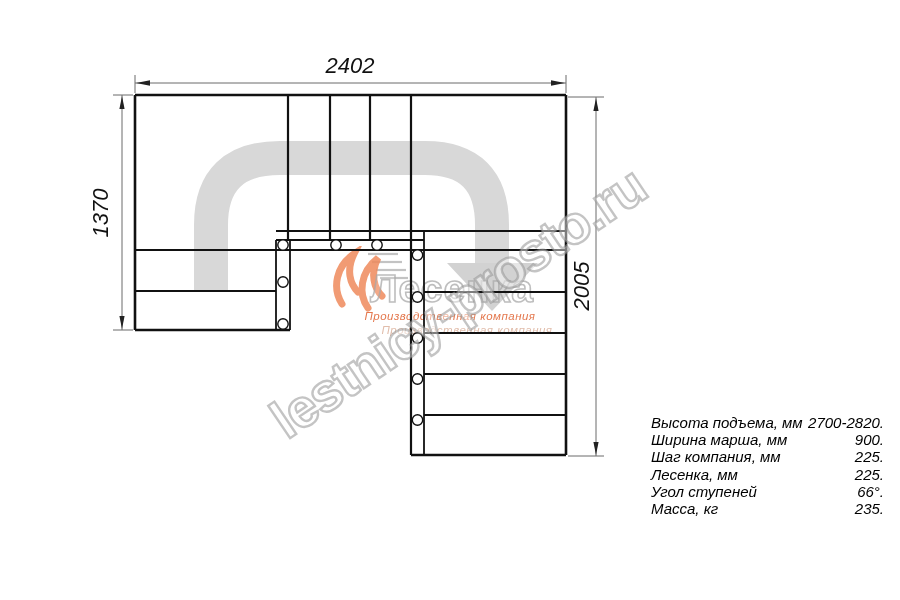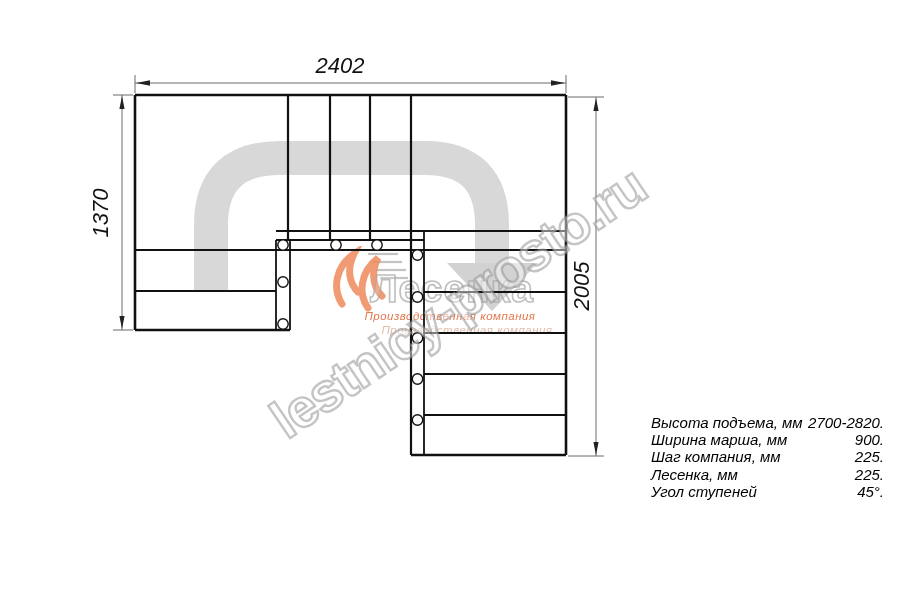--- a/index.html
+++ b/index.html
@@ -126,21 +126,21 @@
     <g fill="#222">
       <polygon points="136,83 150,80.3 150,85.7"></polygon>
       <polygon points="565,83 551,80.3 551,85.7"></polygon>
       <polygon points="122,96 119.4,109 124.6,109"></polygon>
       <polygon points="122,329 119.4,316 124.6,316"></polygon>
       <polygon points="596,98 593.4,111 598.6,111"></polygon>
       <polygon points="596,455 593.4,442 598.6,442"></polygon>
     </g>
   </svg>
 
-  <div class="dim-label" style="left:340px;top:66px;">2402</div>
+  <div class="dim-label" style="left:350px;top:66px;">2402</div>
   <div class="dim-label vert" style="left:101px;top:213px;">1370</div>
   <div class="dim-label vert" style="left:582px;top:286px;">2005</div>
 
   <div class="watermark">lestnicy-prosto.ru</div>
 
   <div class="specs">
     <div class="spec-row">
       <span class="spec-label">Высота подъема, мм</span>
       <span class="spec-value">2700-2820.</span>
     </div>
@@ -151,17 +151,21 @@
     <div class="spec-row">
       <span class="spec-label">Шаг компания, мм</span>
       <span class="spec-value">225.</span>
     </div>
     <div class="spec-row">
       <span class="spec-label">Лесенка, мм</span>
       <span class="spec-value">225.</span>
     </div>
     <div class="spec-row">
       <span class="spec-label">Угол ступеней</span>
-      <span class="spec-value">45°.</span>
+      <span class="spec-value">66°.</span>
+    </div>
+    <div class="spec-row">
+      <span class="spec-label">Масса, кг</span>
+      <span class="spec-value">235.</span>
     </div>
   </div>
 
 </div>
 
 </body></html>

